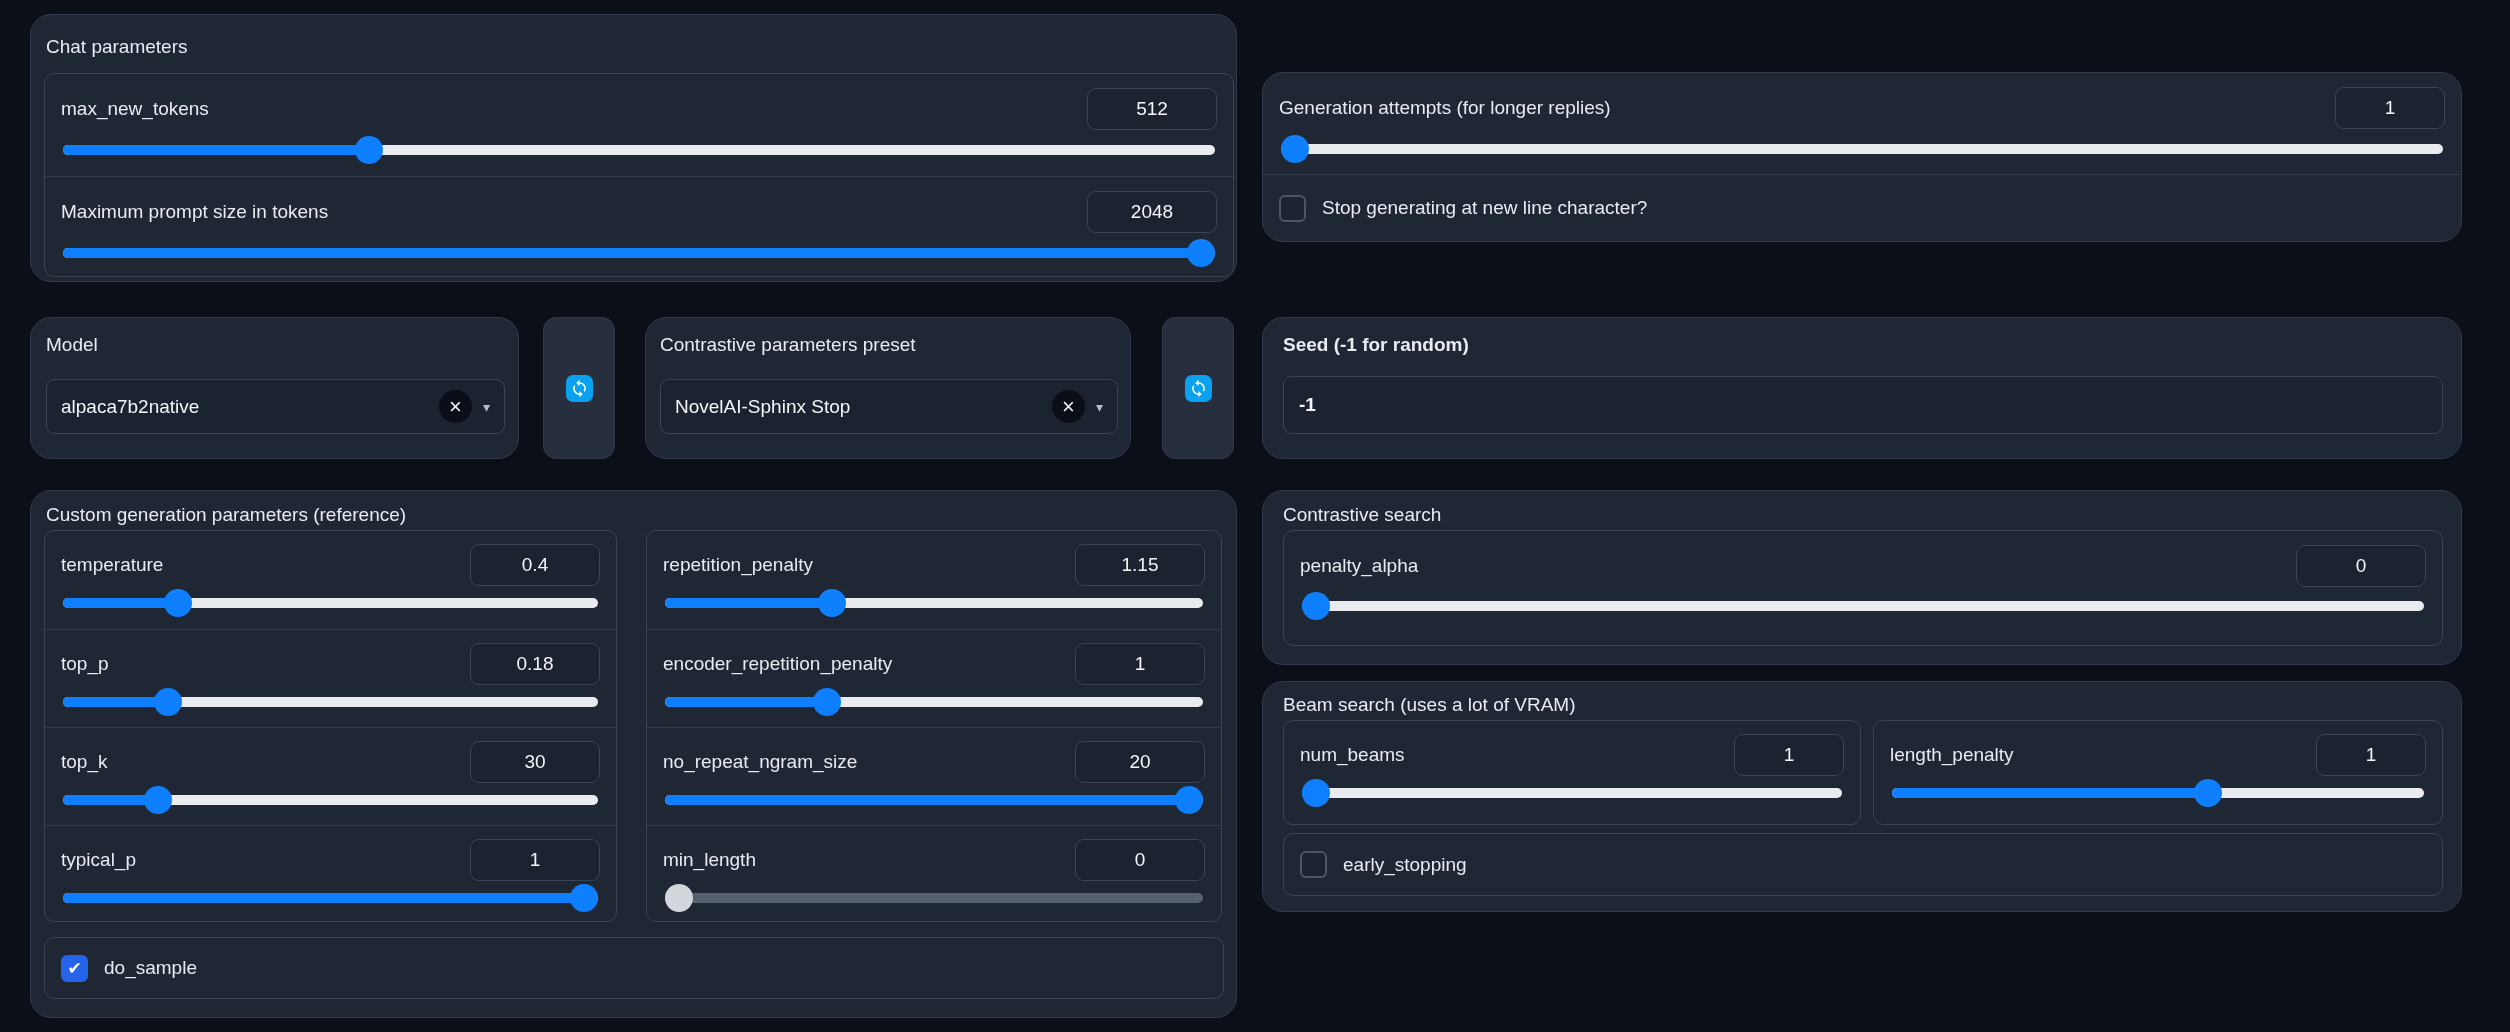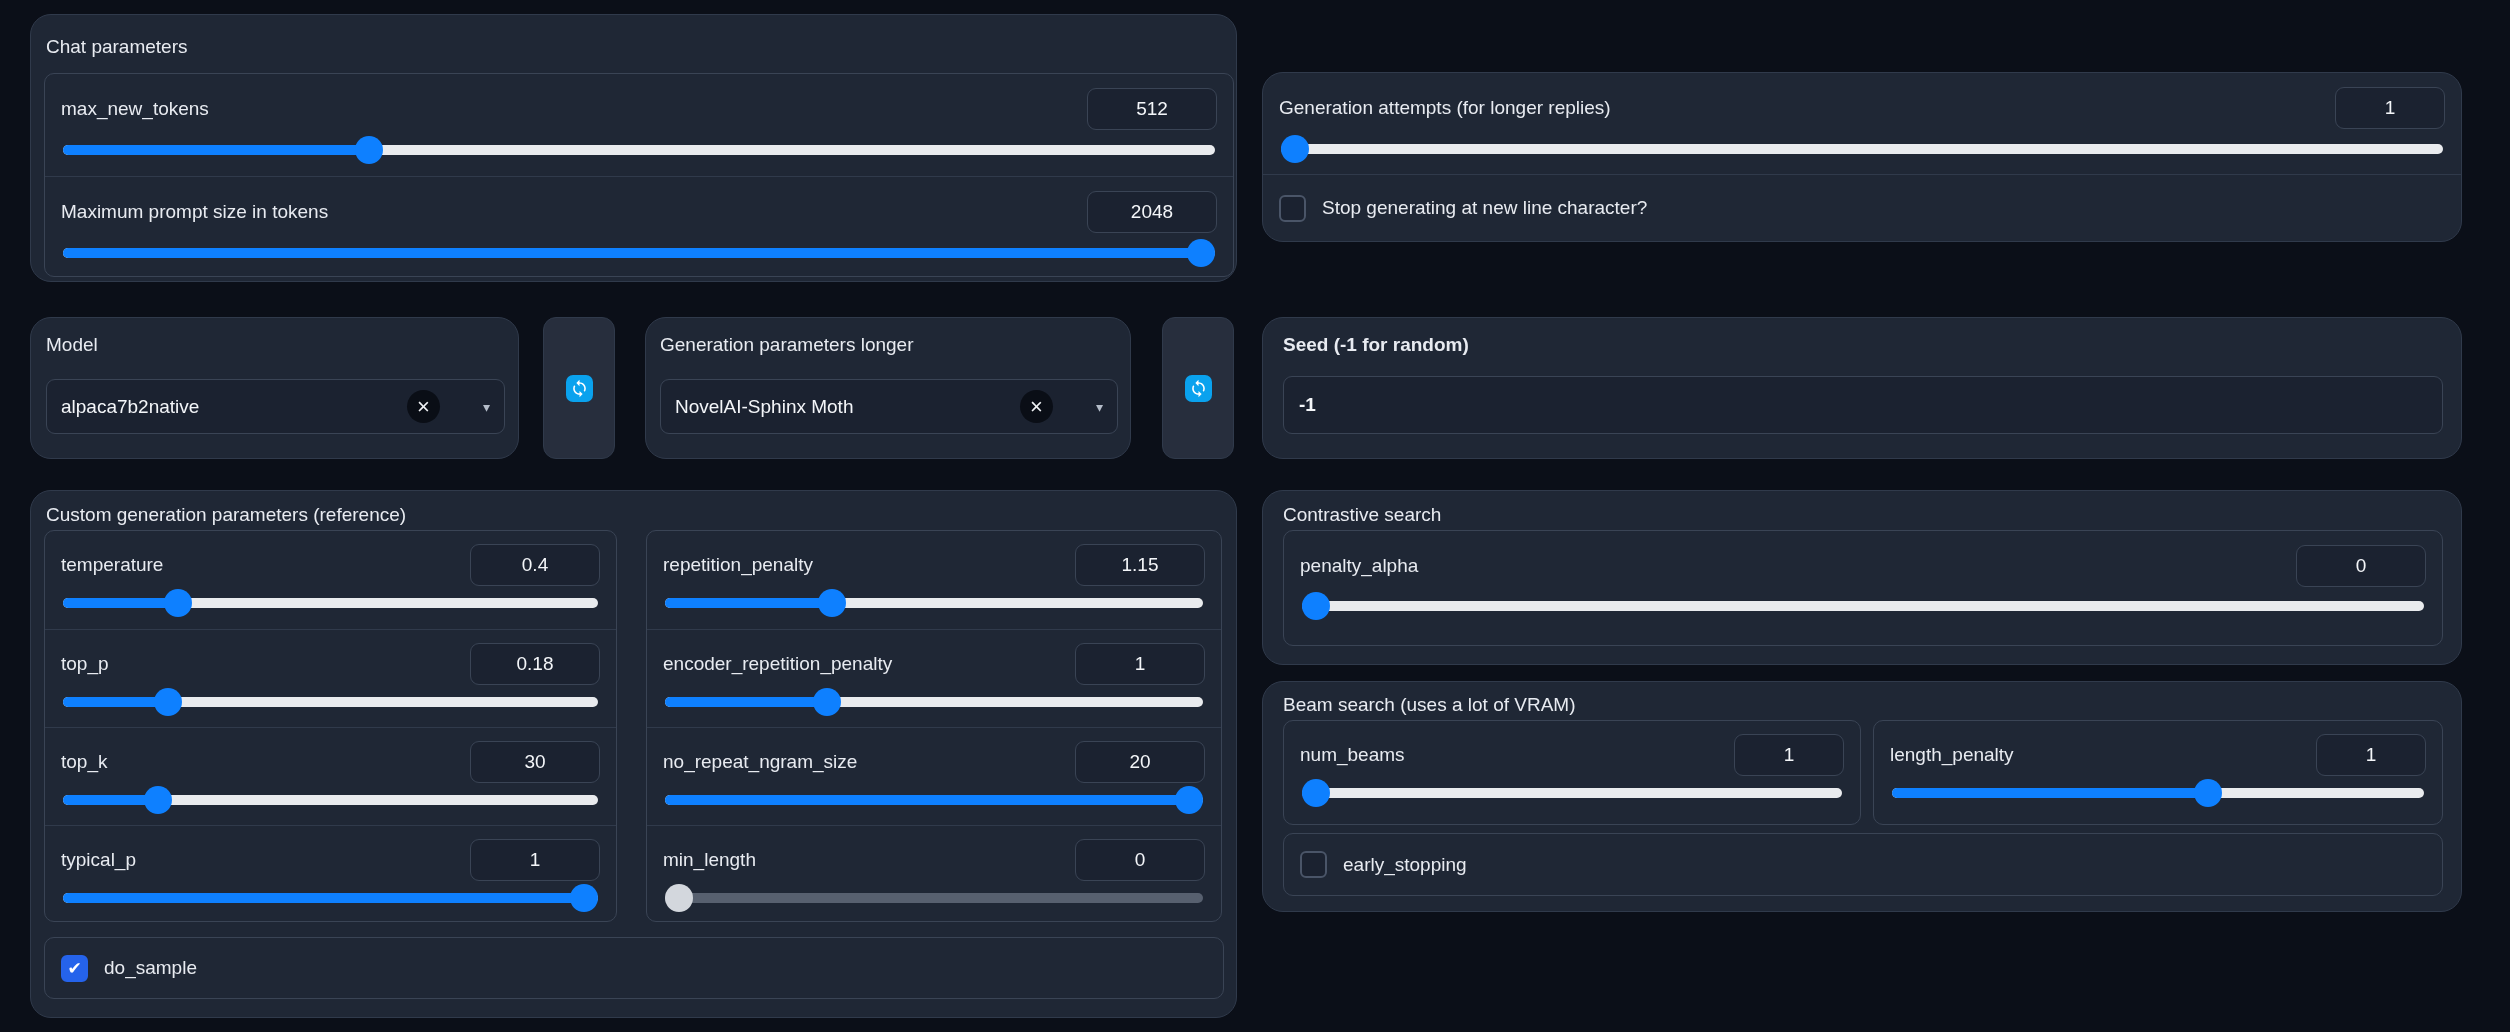--- a/index.html
+++ b/index.html
@@ -35,21 +35,21 @@
   .slider.disabled .handle{background:var(--dhandle);}
 
   .checkrow{display:flex;align-items:center;gap:16px;padding:0 16px;height:100%;}
   .cb{width:27px;height:27px;flex:0 0 27px;border-radius:6px;border:2px solid #4a5568;background:var(--input);
       display:flex;align-items:center;justify-content:center;}
   .cb .mark{display:none;color:#fff;font-size:17px;line-height:1;}
   .cb.checked{background:var(--cbblue);border-color:var(--cbblue);}
   .cb.checked .mark{display:block;}
 
   .dropdown{position:absolute;display:flex;align-items:center;height:55px;padding:0 14px;
-            background:var(--input);border:1px solid var(--border2);border-radius:9px;gap:32px;}
+            background:var(--input);border:1px solid var(--border2);border-radius:9px;}
   .dd-text{flex:1;font-size:19px;color:#f4f6f9;white-space:nowrap;overflow:hidden;}
   .x-circle{width:33px;height:33px;border-radius:50%;background:#0a0e16;display:flex;align-items:center;
             justify-content:center;color:#f0f2f5;font-size:22px;line-height:1;}
   .caret{margin-left:11px;color:#b4bcc8;font-size:14px;}
 
   .textinput{position:absolute;background:var(--input);border:1px solid var(--border2);border-radius:9px;
              display:flex;align-items:center;padding:0 15px;font-size:19px;color:#f4f6f9;}
 
   .refresh{position:absolute;width:72px;height:142px;background:var(--panel2);border:1px solid var(--border);
            border-radius:13px;display:flex;align-items:center;justify-content:center;}
@@ -120,23 +120,23 @@
 
   <div class="refresh" style="left:543px;top:317px;">
     <div class="ricon">
       <svg width="19" height="19" viewBox="0 0 24 24">
           <path fill="#ffffff" d="M12 4V1L8 5l4 4V6c3.31 0 6 2.69 6 6 0 1.01-.25 1.97-.7 2.8l1.46 1.46A7.93 7.93 0 0 0 20 12c0-4.42-3.58-8-8-8zm0 14c-3.31 0-6-2.69-6-6 0-1.01.25-1.97.7-2.8L5.24 7.74A7.93 7.93 0 0 0 4 12c0 4.42 3.58 8 8 8v3l4-4-4-4v3z"></path>
         </svg>
     </div>
   </div>
 
   <div class="panel" style="left:645px;top:317px;width:486px;height:142px;">
-    <div class="ptitle" style="left:14px;top:16px;">Generation parameters longer</div>
+    <div class="ptitle" style="left:14px;top:16px;">Contrastive parameters preset</div>
     <div class="dropdown" style="left:14px;top:61px;width:458px;">
-      <div class="dd-text">NovelAI-Sphinx Moth</div>
+      <div class="dd-text">NovelAI-Sphinx Stop</div>
       <div class="x-circle">
           <span>×</span>
         </div>
       <div class="caret">▾</div>
     </div>
   </div>
 
   <div class="refresh" style="left:1162px;top:317px;">
     <div class="ricon">
       <svg width="19" height="19" viewBox="0 0 24 24">

